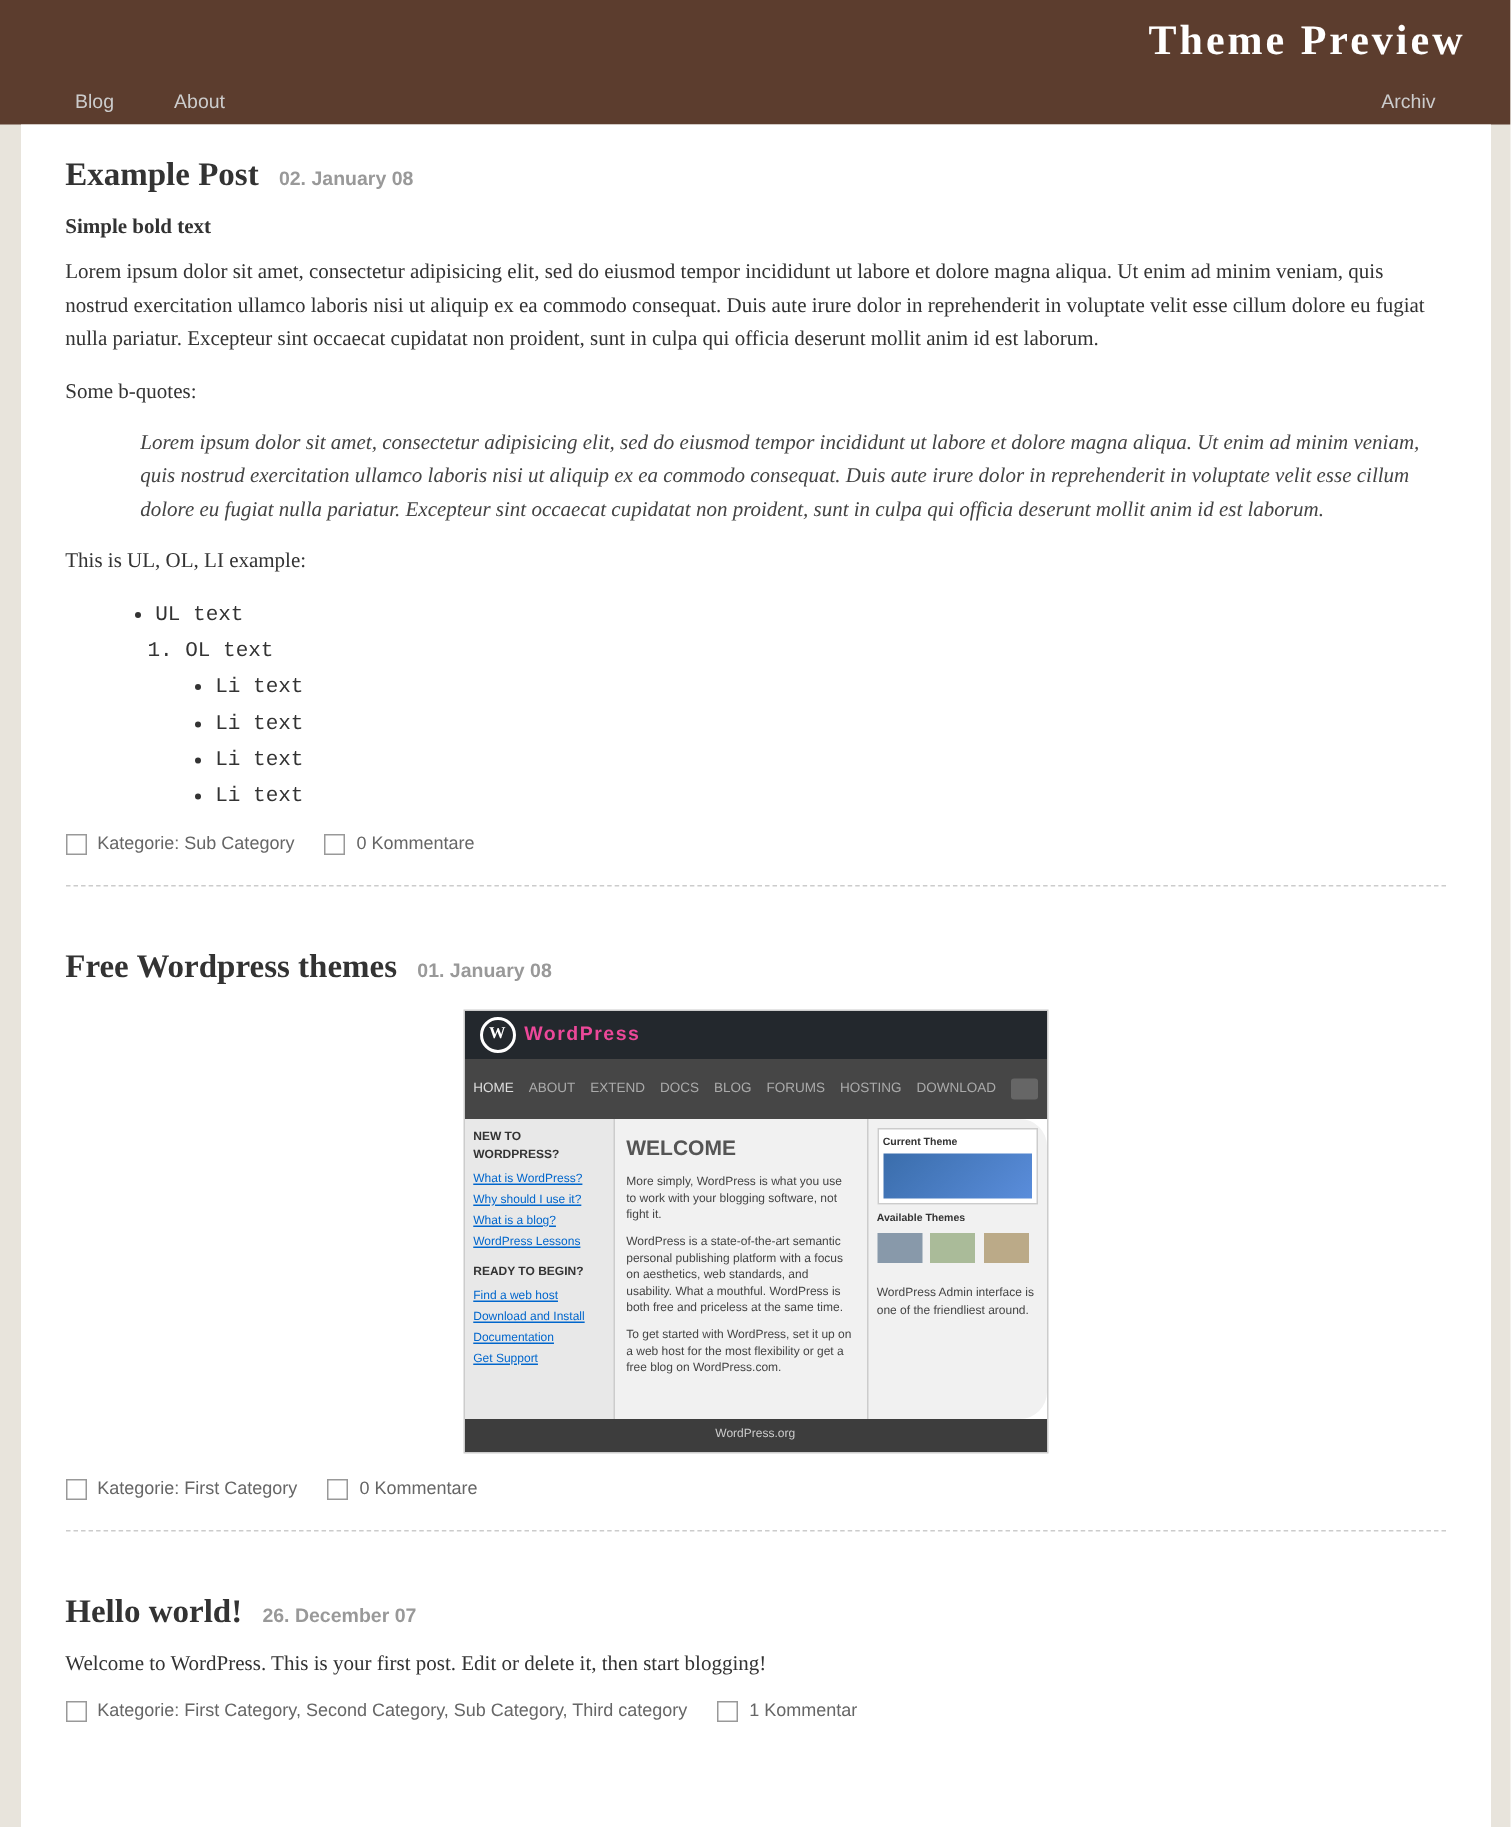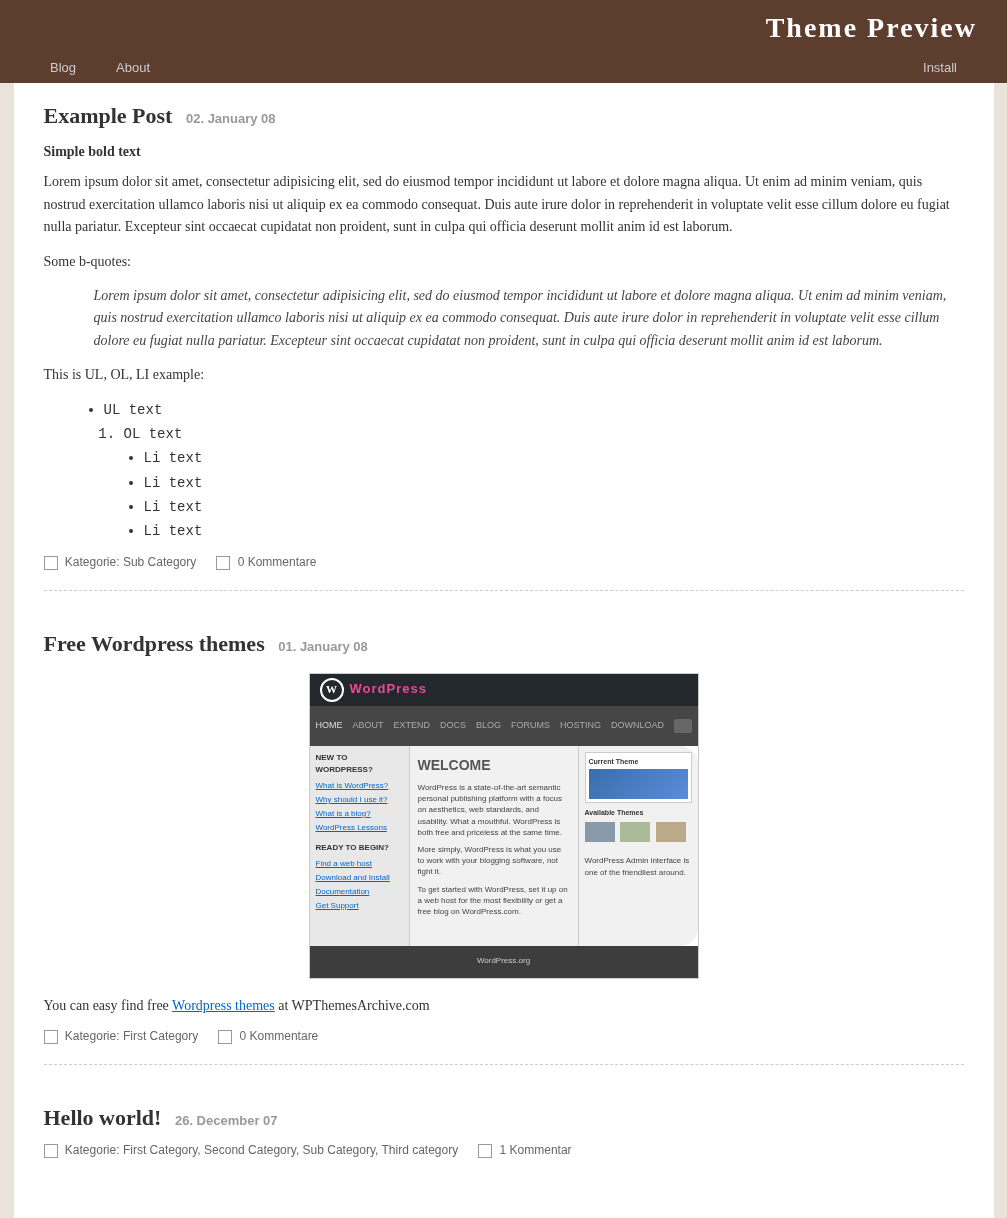--- a/index.html
+++ b/index.html
@@ -165,21 +165,21 @@
     }
     .wp-available-themes { font-size: 7px; color: #333; font-family: Arial, sans-serif; font-weight: bold; margin-bottom: 4px; }
     .wp-theme-small {
       width: 30px; height: 20px;
       background: #aaa;
       display: inline-block;
       margin-right: 2px;
     }
     .wp-footer-bar {
       background: #3d3d3d;
-      height: 32px;
+      height: 22px;
       display: flex;
       align-items: center;
       justify-content: center;
     }
     .wp-footer-text { font-size: 8px; color: #ccc; font-family: Arial, sans-serif; }
 
     
     .find-free { margin-top: 12px; font-size: 14px; }
     .find-free a { color: #0066cc; }
 
@@ -187,21 +187,21 @@
     .hello-world-title { color: #333; }
   </style>
 </head>
 <body>
 
 <div id="header">
   <h1>Theme Preview</h1>
   <nav id="nav">
     <a href="#">Blog</a>
     <a href="#">About</a>
-    <a class="nav-right" href="#">Install</a>
+    <a class="nav-right" href="#">Archiv</a>
   </nav>
 </div>
 
 <div id="content">
 
   <div class="post">
     <div>
       <span class="post-title">
         <a href="#">Example Post</a>
         <span class="post-date">02. January 08</span>
@@ -285,22 +285,22 @@
               <div class="wp-sidebar-title">READY TO BEGIN?</div>
               <a class="wp-sidebar-link" href="#">Find a web host</a>
               <a class="wp-sidebar-link" href="#">Download and Install</a>
               <a class="wp-sidebar-link" href="#">Documentation</a>
               <a class="wp-sidebar-link" href="#">Get Support</a>
             </div>
           </div>
 
           <div class="wp-main">
             <div class="wp-welcome">WELCOME</div>
+            <div class="wp-text">More simply, WordPress is what you use to work with your blogging software, not fight it.</div>
             <div class="wp-text">WordPress is a state-of-the-art semantic personal publishing platform with a focus on aesthetics, web standards, and usability. What a mouthful. WordPress is both free and priceless at the same time.</div>
-            <div class="wp-text">More simply, WordPress is what you use to work with your blogging software, not fight it.</div>
             <div class="wp-text">To get started with WordPress, set it up on a web host for the most flexibility or get a free blog on WordPress.com.</div>
           </div>
 
           <div class="wp-right">
             <div class="wp-theme-box">
               <div class="wp-theme-title">Current Theme</div>
               <div class="wp-theme-img-placeholder"></div>
             </div>
             <div class="wp-available-themes">Available Themes</div>
             <div>
@@ -310,43 +310,43 @@
             </div>
             <div class="wp-text" style="margin-top:6px;">WordPress Admin interface is one of the friendliest around.</div>
           </div>
         </div>
 
         <div class="wp-footer-bar">
           <span class="wp-footer-text">WordPress.org</span>
         </div>
       </div>
 
-      <p class="find-free">
-        <span>You can easy find free </span><a href="#">Wordpress themes</a><span> at WPThemesArchive.com</span>
-      </p>
     </div>
     <div class="post-meta">
       <span>
         <span class="cat-icon"></span>
         <span>Kategorie:</span>
         <a href="#">First Category</a>
       </span>
       <span>
         <span class="comment-icon"></span>
         <a href="#">0 Kommentare</a>
       </span>
     </div>
   </div>
 
   <div class="post" style="border-bottom:none;">
     <div>
       <span class="post-title hello-world-title">
         <a href="#">Hello world!</a>
         <span class="post-date">26. December 07</span>
       </span>
+    </div>
+    <div class="post-content">
+      <p>Welcome to WordPress. This is your first post. Edit or delete it, then start blogging!</p>
     </div>
     <div class="post-meta">
       <span>
         <span class="cat-icon"></span>
         <span>Kategorie:</span>
         <span>
           <a href="#">First Category</a>,
           <a href="#">Second Category</a>,
           <a href="#">Sub Category</a>,
           <a href="#">Third category</a>

